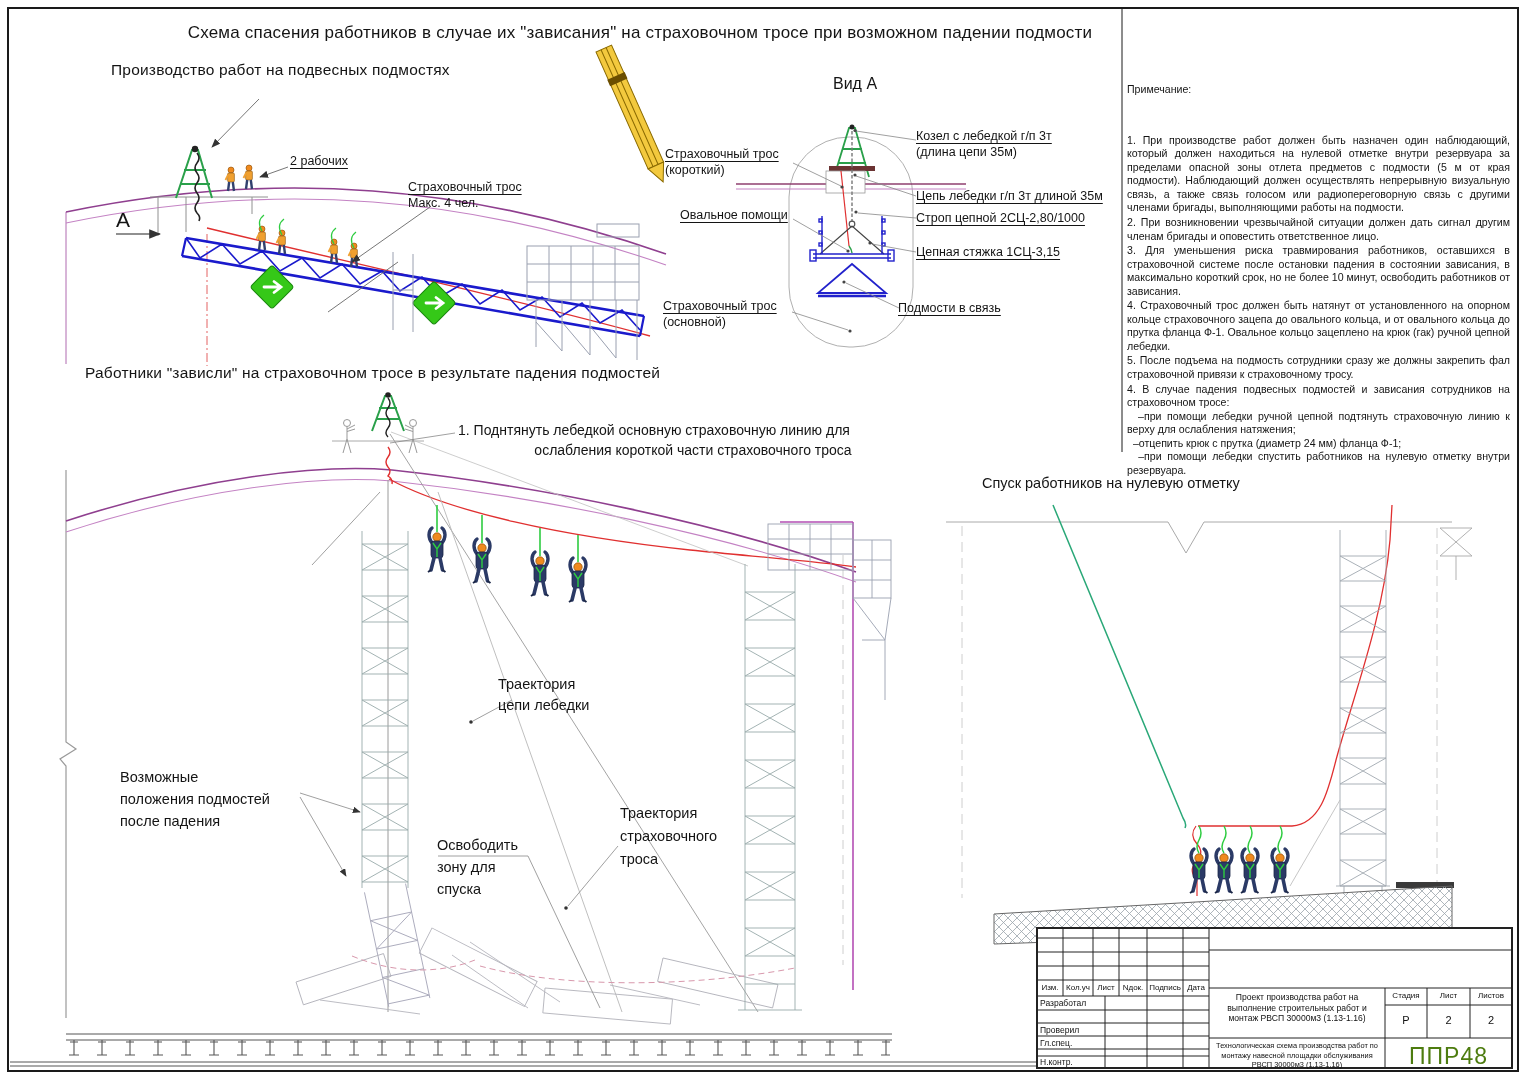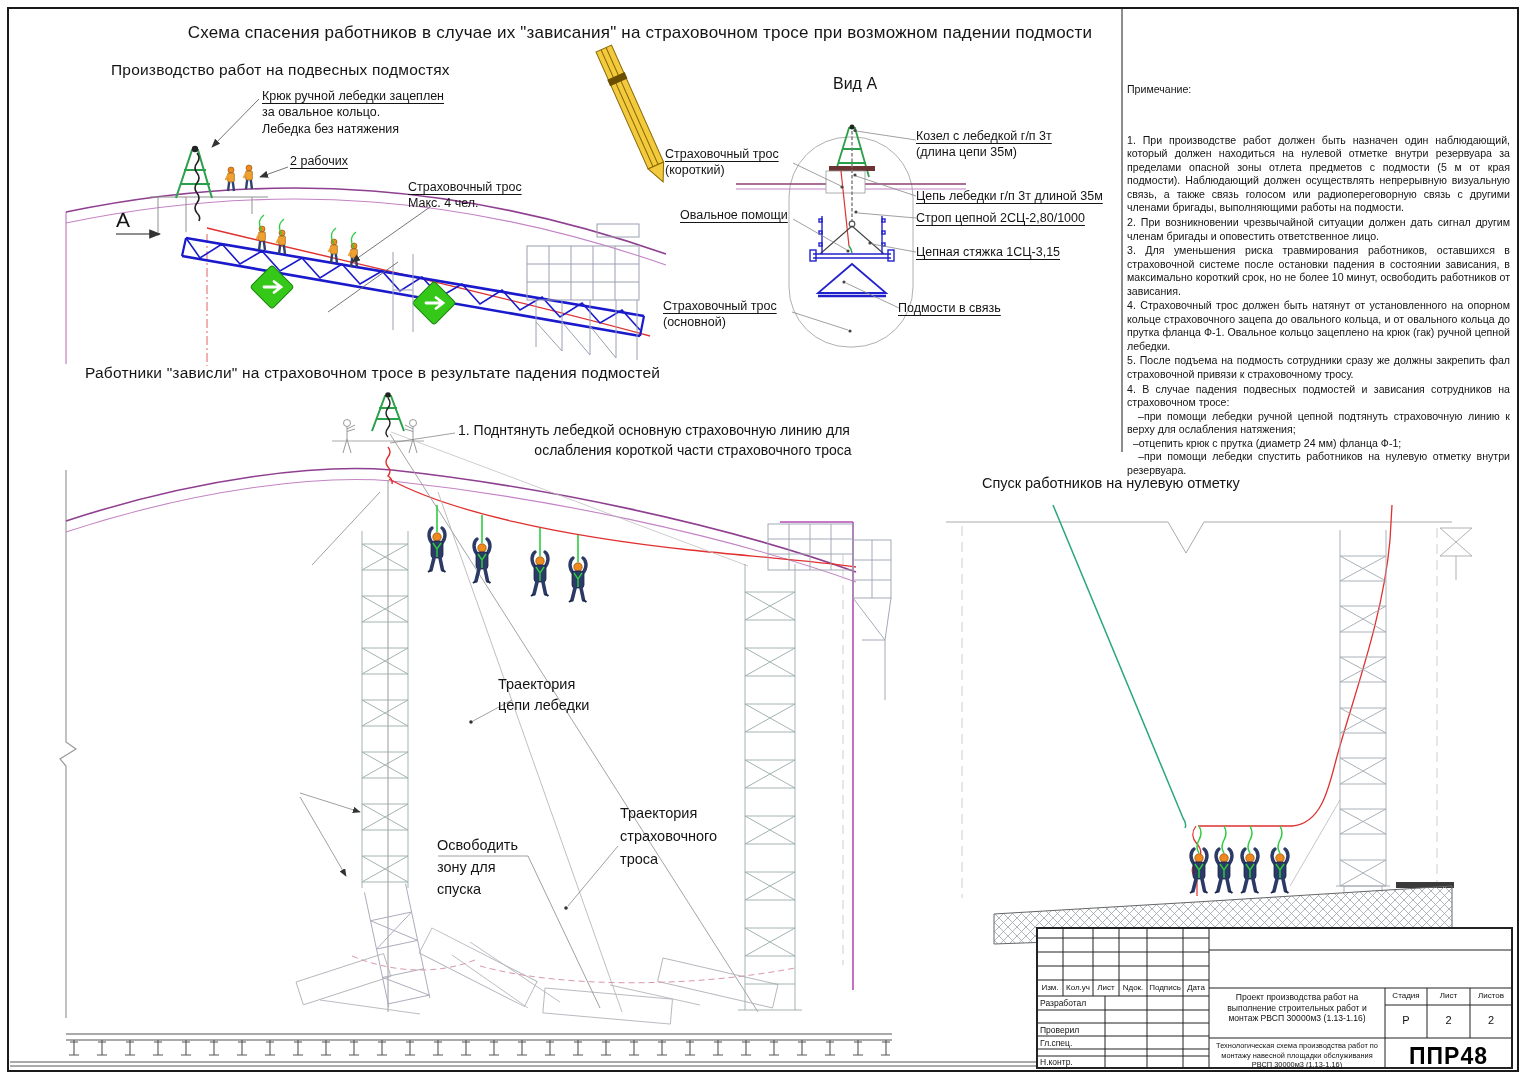--- a/index.html
+++ b/index.html
@@ -35,22 +35,22 @@
   #lbl-trajchain{left:498px;top:674px;font-size:14.5px;line-height:21px;}
   #lbl-positions{left:120px;top:766px;font-size:14.5px;line-height:22px;}
   #lbl-freezone{left:437px;top:834px;font-size:14.5px;line-height:22px;}
   #lbl-trajrope{left:620px;top:802px;font-size:14.5px;line-height:23px;}
   #h-desc{left:982px;top:474px;font-size:14.5px;}
   #view-a-mark{left:116px;top:206px;font-size:21px;}
   .st{position:absolute;z-index:2;font-size:8px;color:#111;text-align:center;}
   .strow{position:absolute;z-index:2;font-size:8.5px;color:#111;text-align:left;}
   #st-project{left:1212px;top:992px;width:170px;font-size:8.6px;line-height:1.25;text-align:center;}
   #st-doc{left:1212px;top:1041px;width:170px;font-size:7.4px;line-height:1.3;text-align:center;}
-  #st-logo{left:1385px;top:1043px;width:127px;text-align:center;font-size:23px;font-weight:bold;
-    color:#000000;letter-spacing:1px;}
+  #st-logo{left:1385px;top:1043px;width:127px;text-align:center;font-size:23px;font-weight:normal;
+    color:#4d7c0f;letter-spacing:1px;}
   .stval{font-size:11px;}
 </style>
 </head>
 <body>
 
 <div id="sheet">
 
 <svg id="art" width="1527" height="1080" viewBox="0 0 1527 1080">
 <defs>
   <marker id="ah" markerWidth="10" markerHeight="8" refX="9" refY="4" orient="auto">
@@ -298,23 +298,20 @@
   <path d="M1037,938 H1209 M1037,952 H1209 M1037,966 H1209 M1037,980 H1209 M1037,996 H1209 M1037,1010 H1209 M1037,1023 H1209 M1037,1036 H1209 M1037,1049 H1209 M1037,1056 H1209" stroke-width="1"></path>
   <path d="M1105,996 V1068" stroke-width="1"></path>
   <path d="M1209,950 H1512 M1209,988 H1512 M1209,1038 H1512 M1385,1005 H1512" stroke-width="1"></path>
   <path d="M1385,988 V1068 M1427,988 V1038 M1470,988 V1038" stroke-width="1"></path>
 </g>
 </svg>
 
 <div class="lbl" id="title">Схема спасения работников в случае их "зависания" на страховочном тросе при возможном падении подмости</div>
 <div class="lbl hdr" id="h-prod">Производство работ на подвесных подмостях</div>
 
-<div class="lbl" id="ann-hook"><span class="u">Крюк ручной лебедки зацеплен</span>
-<span>за овальное кольцо.
-Лебедка без натяжения</span></div>
 
 <div class="lbl u" id="ann-2w">2 рабочих</div>
 
 <div class="lbl" id="ann-ropemax"><span class="u">Страховочный трос</span>
 <span>Макс. 4 чел.</span></div>
 
 
 <div class="lbl" id="view-a-mark">А</div>
 <div class="lbl" id="va-title">Вид А</div>
 
@@ -336,20 +333,23 @@
   –при помощи лебедки ручной цепной подтянуть страховочную линию к верху для ослабления натяжения;
   –отцепить крюк с прутка (диаметр 24 мм) фланца Ф-1;
   –при помощи лебедки спустить работников на нулевую отметку внутри резервуара.</div></div>
 </div>
 
 <div class="lbl hdr" id="h-susp">Работники "зависли" на страховочном тросе в результате падения подмостей</div>
 <div class="lbl" id="step1a">1. Поднтянуть лебедкой основную страховочную линию для</div>
 <div class="lbl" id="step1b">ослабления короткой части страховочного троса</div>
 <div class="lbl" id="lbl-trajchain">Траектория
 цепи лебедки</div>
+<div class="lbl" id="lbl-positions">Возможные
+положения подмостей
+после падения</div>
 <div class="lbl" id="lbl-freezone">Освободить
 зону для
 спуска</div>
 <div class="lbl" id="lbl-trajrope">Траектория
 страховочного
 троса</div>
 <div class="lbl" id="h-desc">Спуск работников на нулевую отметку</div>
 
 <div class="st" style="left:1037px;top:983px;width:26px;">Изм.</div>
 <div class="st" style="left:1063px;top:983px;width:30px;">Кол.уч</div>

